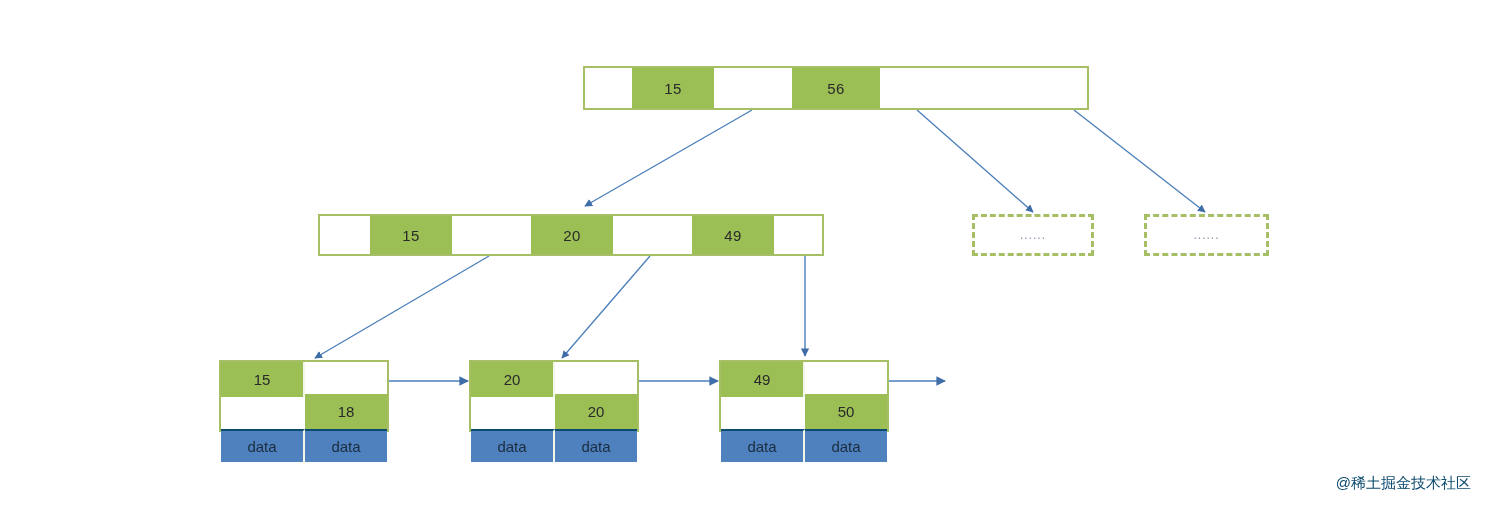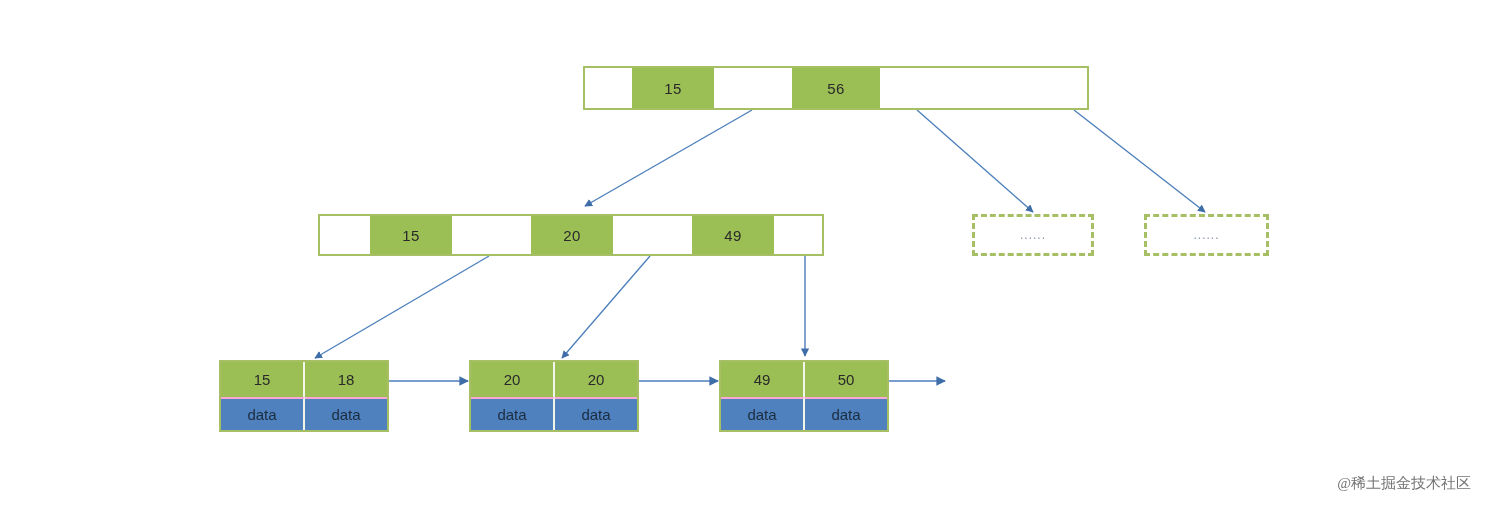--- a/index.html
+++ b/index.html
@@ -70,25 +70,26 @@
     color: #2a2a2a;
     flex: 1 1 0;
   }
   .leaf-row.keys .leaf-cell {
     background: #9BBE55;
     border-right: 2px solid #F2F6E8;
     height: 35px;
   }
   .leaf-row.keys .leaf-cell:last-child {
     border-right: none;
+    margin-top: 32px;
   }
   .leaf-row.data .leaf-cell {
     background: #4E81BD;
     border-right: 2px solid #F2F6E8;
-    border-top: 2px solid #f9a8d4;
+    border-top: 2px solid #0c4a6e;
     color: #1c2c40;
     height: 33px;
   }
   .leaf-row.data .leaf-cell:last-child {
     border-right: none;
   }
   
   .dashed-node {
     position: absolute;
     box-sizing: border-box;
@@ -100,23 +101,23 @@
     font-size: 12px;
     color: #8a96a8;
     letter-spacing: 1px;
   }
   
   #watermark {
     position: absolute;
     right: 18px;
     bottom: 14px;
     font-size: 15px;
-    color: #737373;
+    color: #0c4a6e;
     white-space: nowrap;
-    font-family: Liberation Serif, serif;
+    font-family: Liberation Sans, sans-serif;
   }
 </style>
 </head>
 <body>
 
 <div id="canvas">
 
   <svg id="edges" viewBox="0 0 1489 507" xmlns="http://www.w3.org/2000/svg">
     <defs>
       <marker id="arrow" viewBox="0 0 10 10" refX="9" refY="5" markerWidth="6" markerHeight="6" orient="auto-start-reverse">

